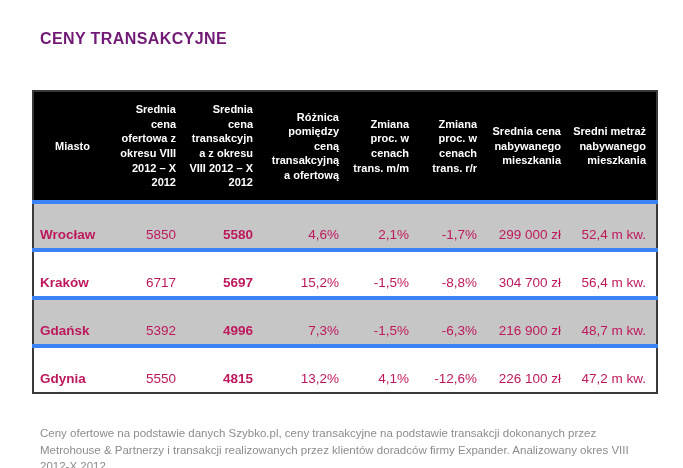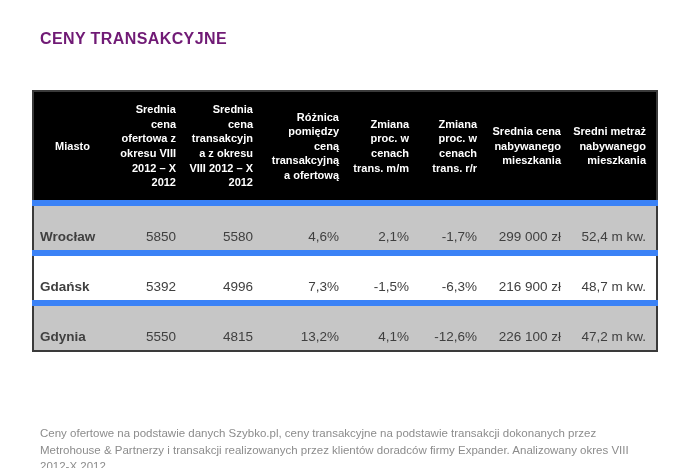--- a/index.html
+++ b/index.html
@@ -33,35 +33,35 @@
     height: 104px;
     padding: 2px 10px 2px 2px;
     word-wrap: break-word;
   }
   table.price-table thead th.col-city {
     text-align: center;
     padding: 2px 20px;
   }
   table.price-table tbody td {
     font-size: 13.5px;
-    color: #404040;
+    color: #be185d;
     vertical-align: middle;
     text-align: right;
     height: 28px;
     padding: 16px 10px 0 2px;
-    border-top: 6px solid #3b82f6;
+    border-top: 4px solid #3b82f6;
     white-space: nowrap;
     overflow: hidden;
   }
   table.price-table tbody td.col-city {
     text-align: left;
     padding-left: 6px;
     font-weight: bold;
   }
-  table.price-table tbody td.col-trans { font-weight: normal; }
+  table.price-table tbody td.col-trans { font-weight: bold; }
   table.price-table tbody tr:nth-child(odd)  { background: #c6c6c6; }
   table.price-table tbody tr:nth-child(even) { background: #ffffff; }
   .footnote {
     position: absolute; left: 40px; top: 425px;
     width: 616px;
     font-size: 11.5px;
     line-height: 1.45;
     color: #8c8c8c;
   }
 </style>
@@ -98,20 +98,30 @@
       <td class="col-city">Wrocław</td>
       <td>5850</td>
       <td class="col-trans">5580</td>
       <td>4,6%</td>
       <td>2,1%</td>
       <td>-1,7%</td>
       <td>299 000 zł</td>
       <td>52,4 m kw.</td>
     </tr>
     <tr>
+      <td class="col-city">Kraków</td>
+      <td>6717</td>
+      <td class="col-trans">5697</td>
+      <td>15,2%</td>
+      <td>-1,5%</td>
+      <td>-8,8%</td>
+      <td>304 700 zł</td>
+      <td>56,4 m kw.</td>
+    </tr>
+    <tr>
       <td class="col-city">Gdańsk</td>
       <td>5392</td>
       <td class="col-trans">4996</td>
       <td>7,3%</td>
       <td>-1,5%</td>
       <td>-6,3%</td>
       <td>216 900 zł</td>
       <td>48,7 m kw.</td>
     </tr>
     <tr>

